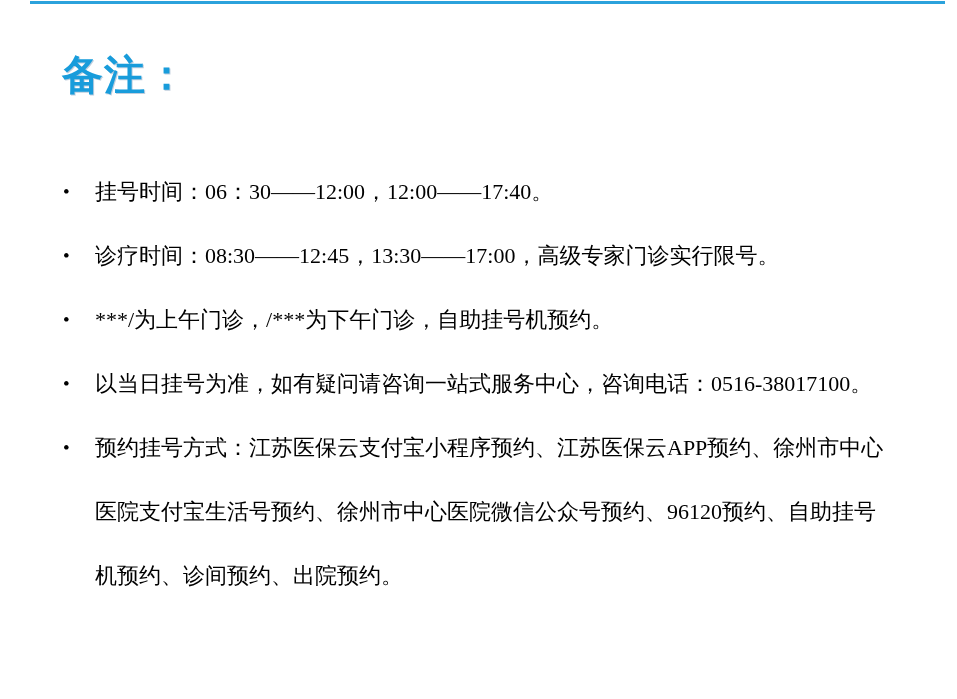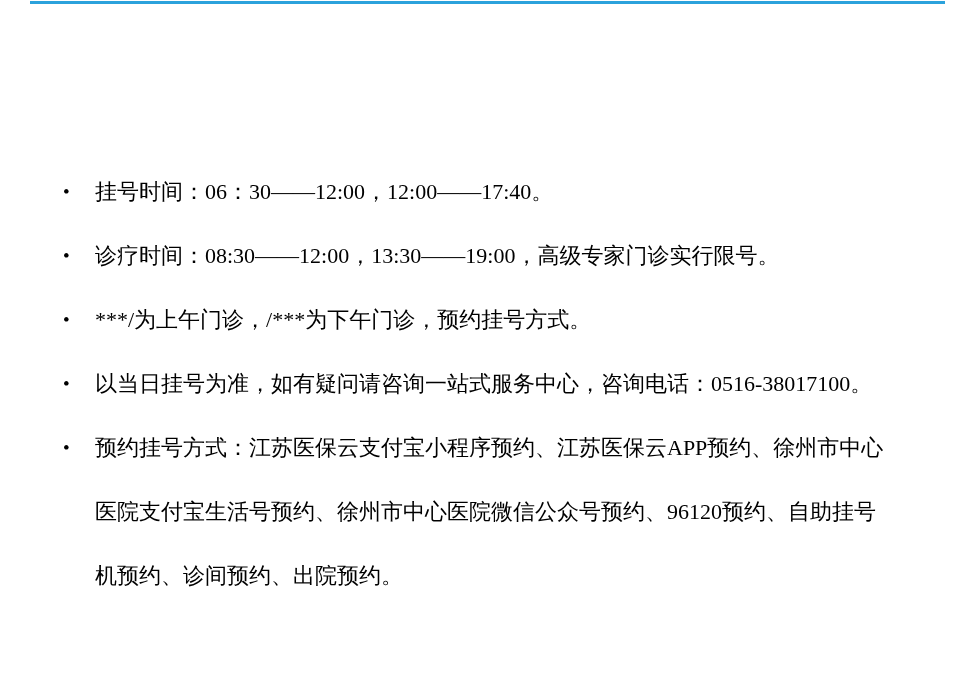--- a/index.html
+++ b/index.html
@@ -55,32 +55,33 @@
   .notes-list .note-text {
     flex: 1 1 auto;
     max-width: 792px;
   }
 </style>
 </head>
 <body>
 
 <div class="slide">
   <div class="top-rule" style="background: rgb(43, 162, 220);"></div>
+  <div class="page-title" style="color: rgb(24, 156, 219);">备注：</div>
   <ul class="notes-list">
       <li>
         <span class="bullet">•</span>
         <span class="note-text"><span style="color: rgb(0, 0, 0);">挂号时间：06：30——12:00，12:00——17:40。</span></span>
       </li>
       <li>
         <span class="bullet">•</span>
-        <span class="note-text"><span style="color: rgb(0, 0, 0);">诊疗时间：08:30——12:00，13:30——19:00，</span><span style="color: #000000;">高级专家门诊实行限号。</span></span>
+        <span class="note-text"><span style="color: rgb(0, 0, 0);">诊疗时间：08:30——12:45，13:30——17:00，</span><span style="color: #000000;">高级专家门诊实行限号。</span></span>
       </li>
       <li>
         <span class="bullet">•</span>
-        <span class="note-text"><span style="color: rgb(0, 0, 0);">***/为上午门诊，/***为下午门诊，预约挂号方式。</span></span>
+        <span class="note-text"><span style="color: rgb(0, 0, 0);">***/为上午门诊，/***为下午门诊，自助挂号机预约。</span></span>
       </li>
       <li>
         <span class="bullet">•</span>
         <span class="note-text"><span style="color: rgb(0, 0, 0);">以当日挂号为准，如有疑问请咨询一站式服务中心，咨询电话：0516-38017100。</span></span>
       </li>
       <li>
         <span class="bullet">•</span>
         <span class="note-text"><span style="color: rgb(0, 0, 0);">预约挂号方式：江苏医保云支付宝小程序预约、江苏医保云APP预约、徐州市中心医院支付宝生活号预约、徐州市中心医院微信公众号预约、96120预约、自助挂号机预约、诊间预约、出院预约。</span></span>
       </li>
     </ul>

